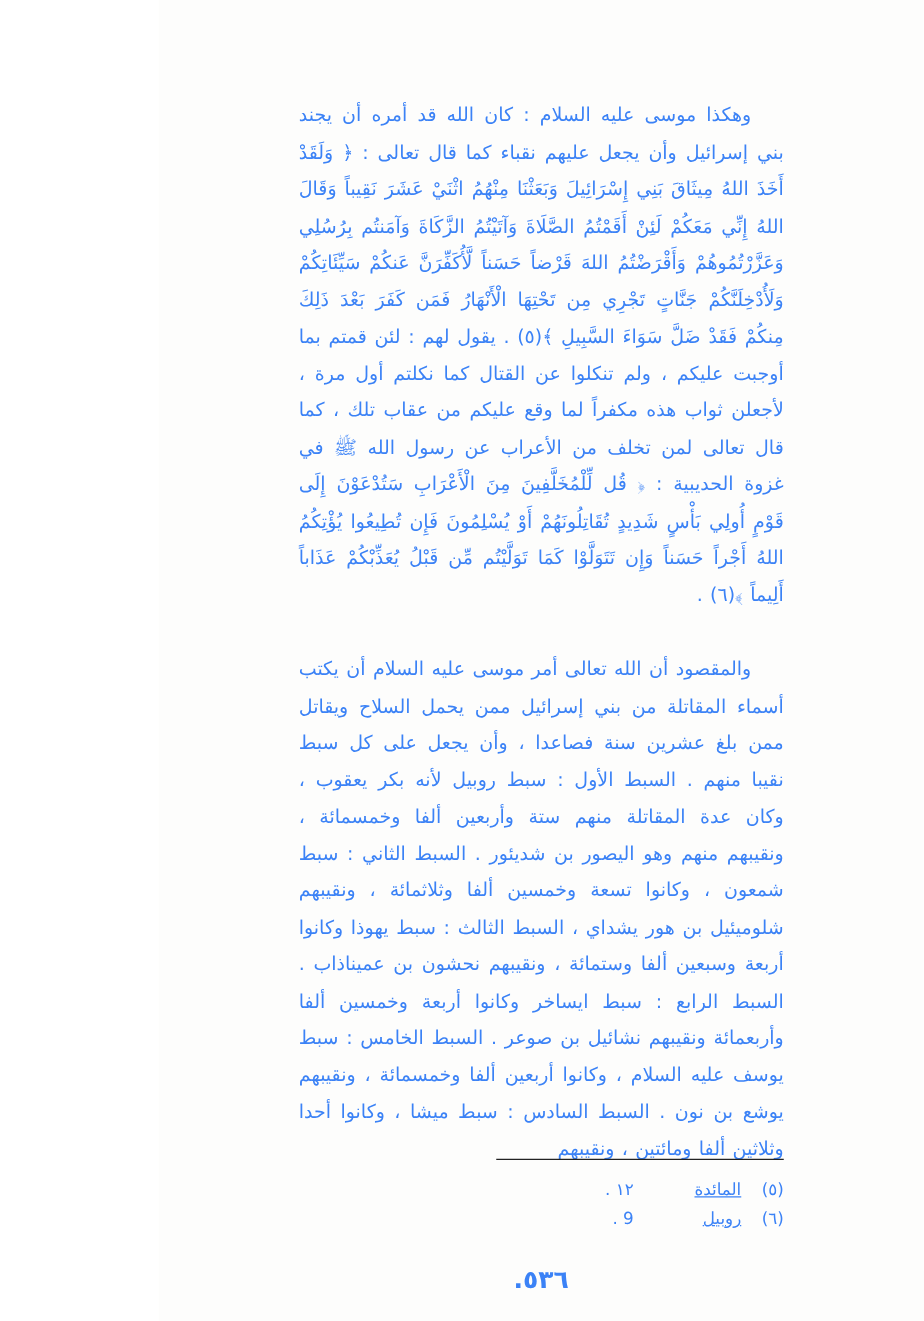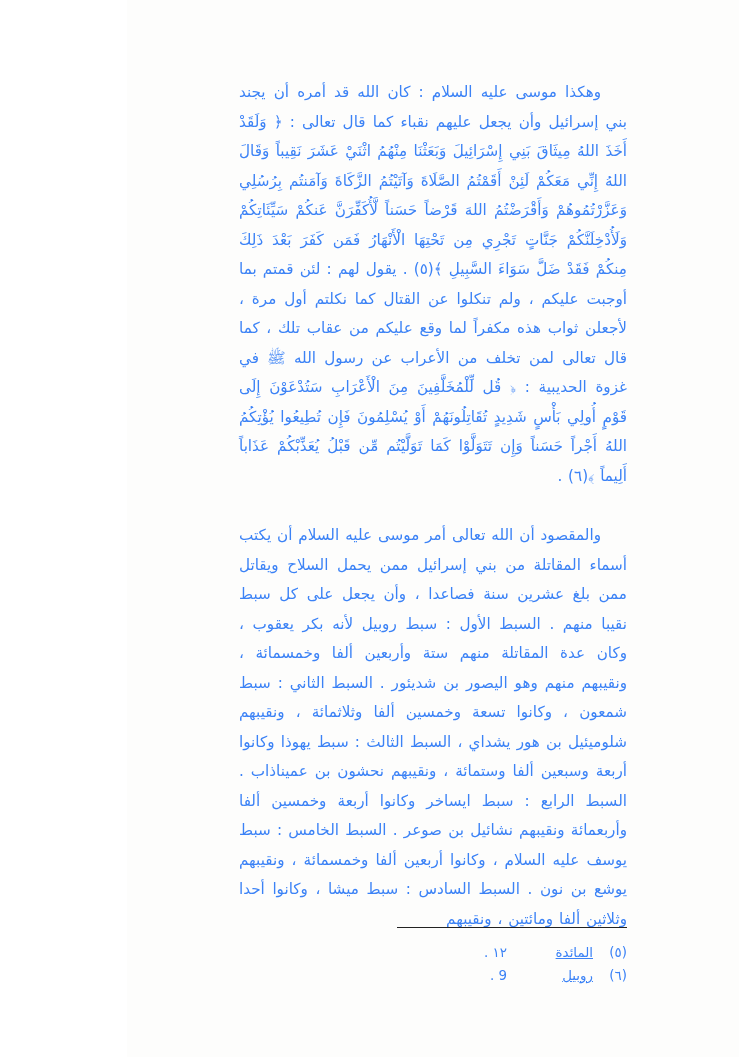--- a/index.html
+++ b/index.html
@@ -118,14 +118,17 @@
         <span class="fn-pg">١٢ .</span>
       </div>
       <div class="fn-row">
         <span class="fn-num">(٦)</span>
         <span class="fn-src">روبيل</span>
         <span class="fn-pg">9 .</span>
       </div>
     </div>
   </div>
 
+  <div class="page-number">
+    <span>٥٣٦</span><span class="dot">.</span>
+  </div>
 
 </div>
 
 </body></html>

